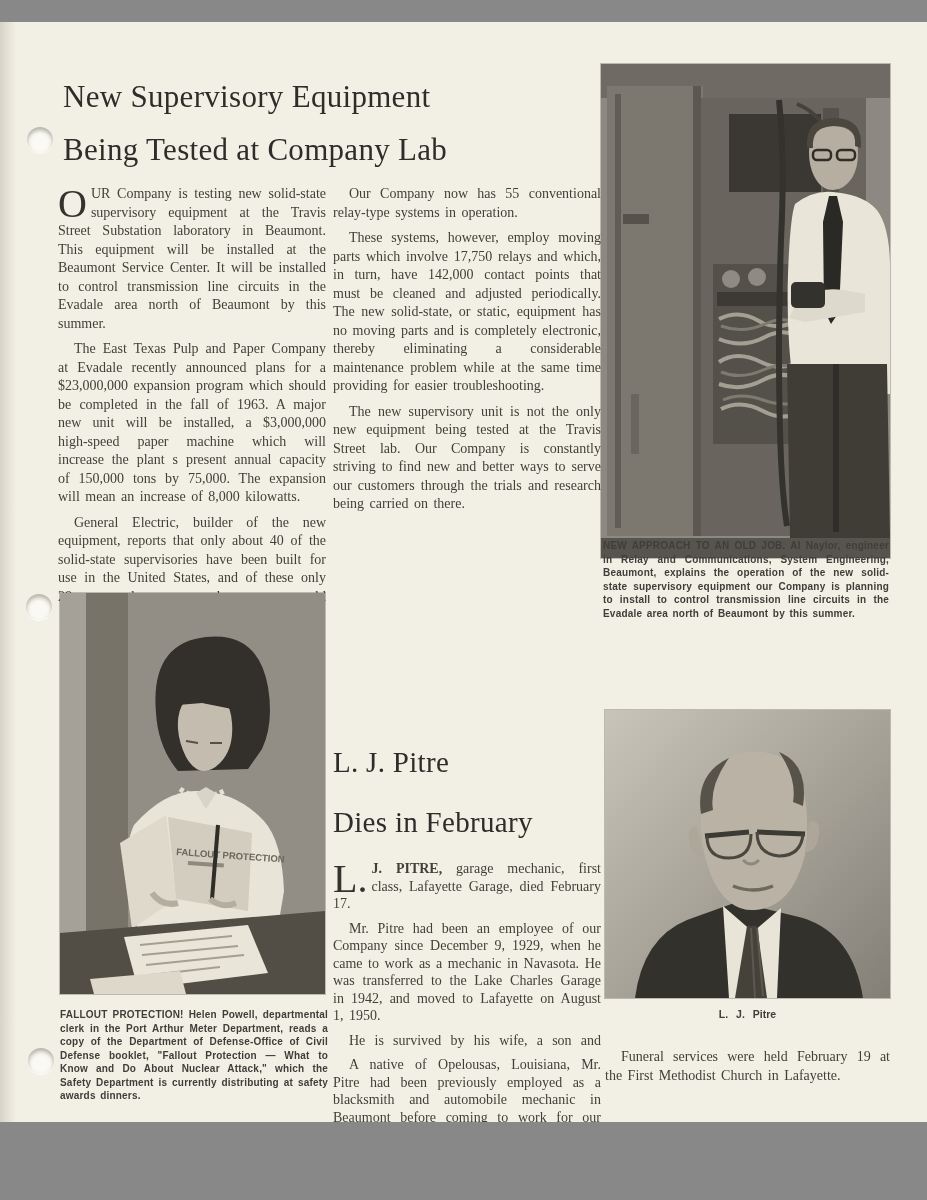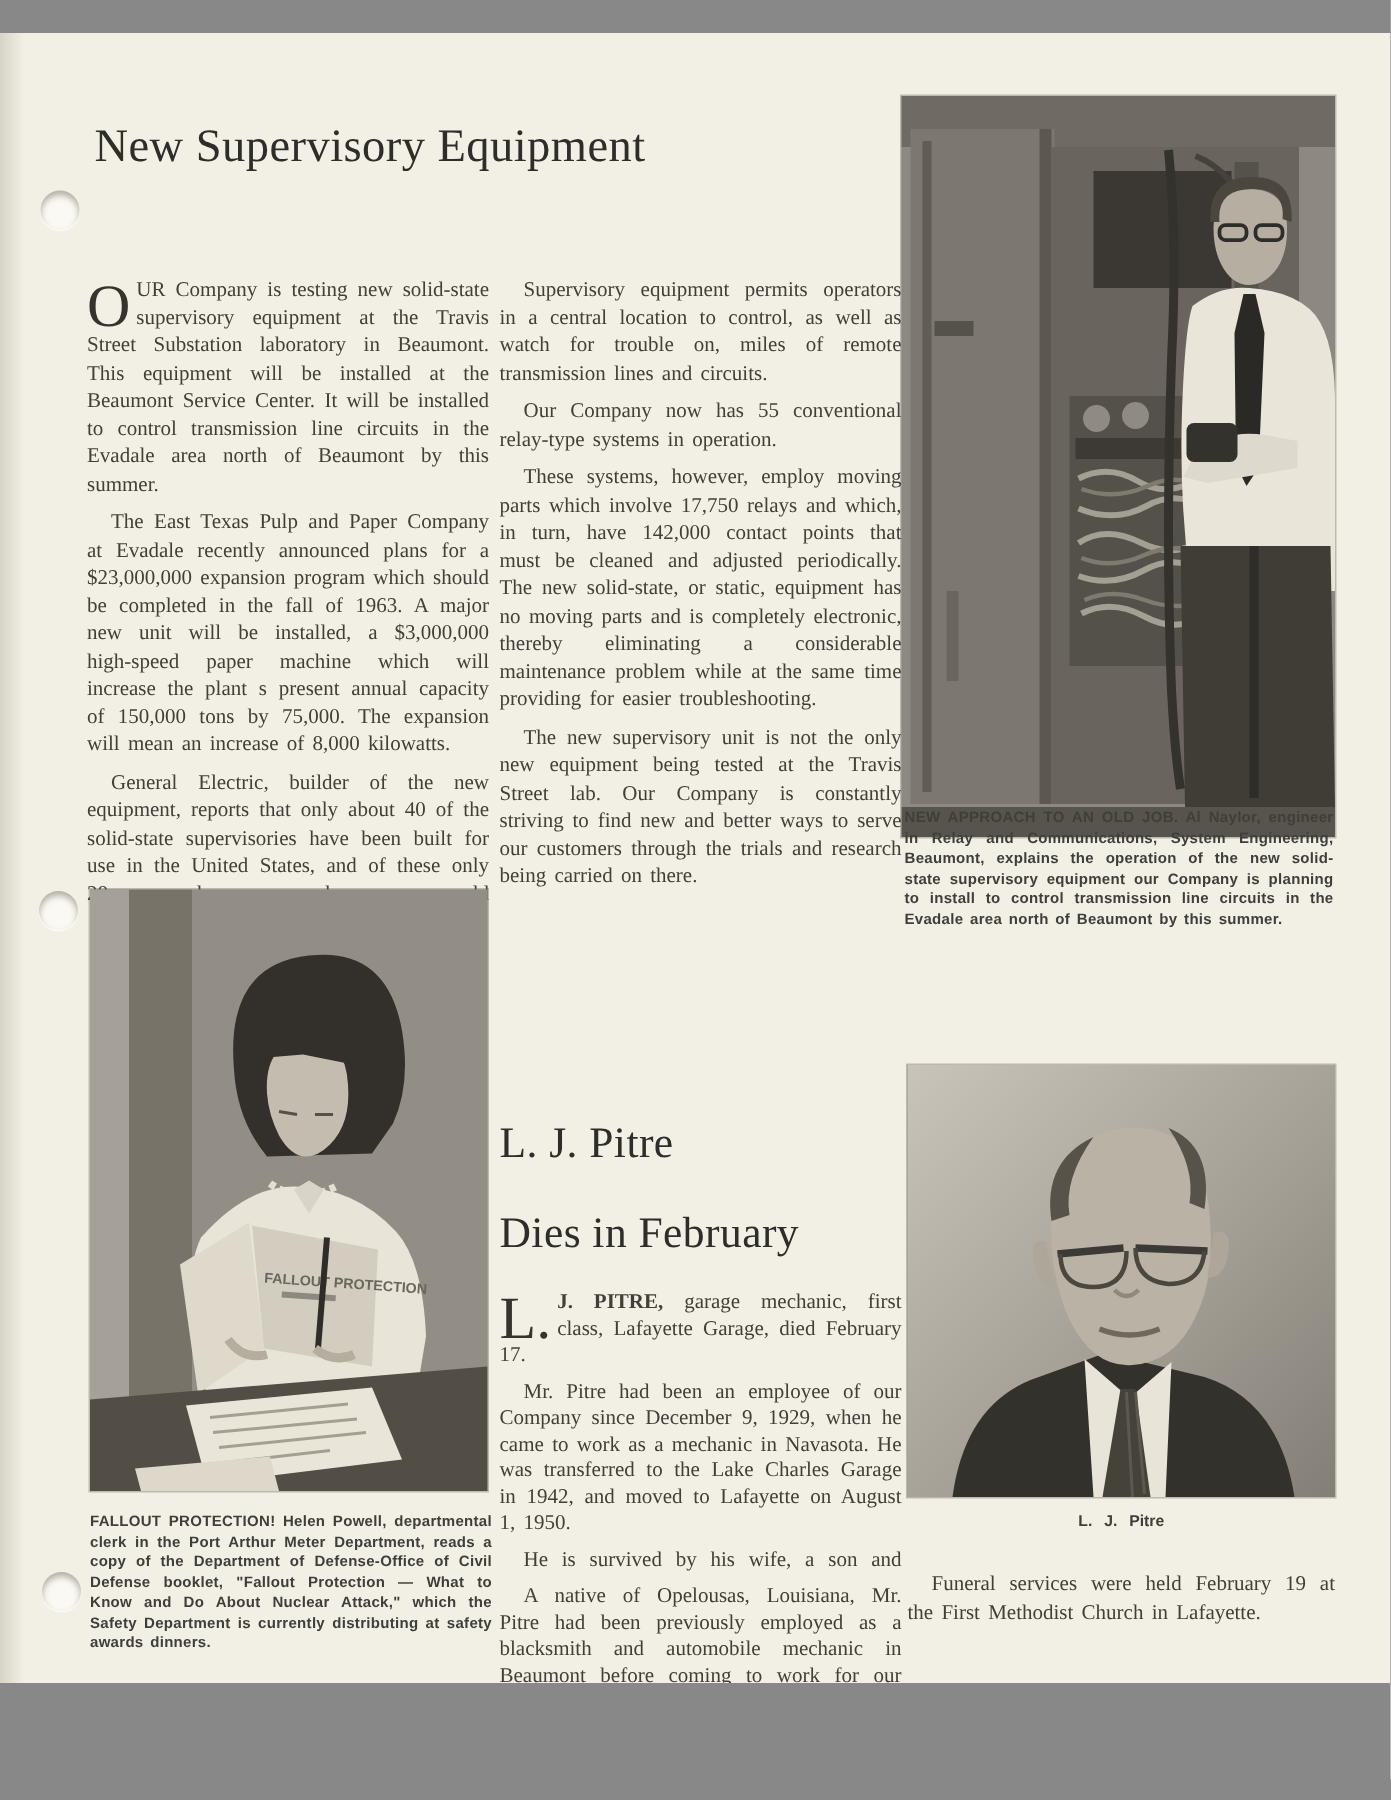--- a/index.html
+++ b/index.html
@@ -68,32 +68,32 @@
 <body>
 
 <div id="page">
 
   <div class="hole" style="left:27px;top:105px;"></div>
   <div class="hole" style="left:26px;top:572px;"></div>
   <div class="hole" style="left:28px;top:1026px;"></div>
 
   <div class="headline" style="left:63px;top:48px;width:520px;">
     <div>New Supervisory Equipment</div>
+    <div>Being Tested at Company Lab</div>
   </div>
 
   <div class="bodycol" style="left:58px;top:163px;width:268px;">
     <p>
       <span class="dropcap">O</span><span>UR Company is testing new solid-state supervisory equipment at the Travis Street Substation laboratory in Beaumont. This equipment will be installed at the Beaumont Service Center. It will be installed to control transmission line circuits in the Evadale area north of Beaumont by this summer.</span>
     </p>
     <p class="indent">The East Texas Pulp and Paper Company at Evadale recently announced plans for a $23,000,000 expansion program which should be completed in the fall of 1963. A major new unit will be installed, a $3,000,000 high-speed paper machine which will increase the plant s present annual capacity of 150,000 tons by 75,000. The expansion will mean an increase of 8,000 kilowatts.</p>
     <p class="indent flush-last">General Electric, builder of the new equipment, reports that only about 40 of the solid-state supervisories have been built for use in the United States, and of these only 28 have been sold</p>
   </div>
 
   <div class="bodycol" style="left:333px;top:163px;width:268px;">
-    <p class="indent">Supervisory equipment permits operators in a central location to control, as well as watch for trouble on, miles of remote transmission lines and circuits.</p>
     <p class="indent">Our Company now has 55 conventional relay-type systems in operation.</p>
     <p class="indent">These systems, however, employ moving parts which involve 17,750 relays and which, in turn, have 142,000 contact points that must be cleaned and adjusted periodically. The new solid-state, or static, equipment has no moving parts and is completely electronic, thereby eliminating a considerable maintenance problem while at the same time providing for easier troubleshooting.</p>
     <p class="indent">The new supervisory unit is not the only new equipment being tested at the Travis Street lab. Our Company is constantly striving to find new and better ways to serve our customers through the trials and research being carried on there.</p>
   </div>
 
   <div class="photo" style="left:601px;top:42px;width:289px;height:494px;">
     <svg width="289" height="494" viewBox="0 0 289 494">
       <rect x="0" y="0" width="289" height="494" fill="#8d8982"></rect>
       <rect x="0" y="0" width="289" height="34" fill="#6f6b64"></rect>
 

